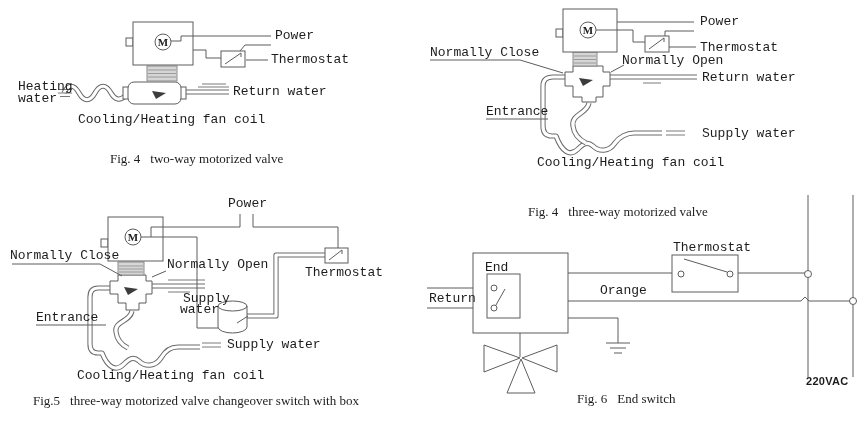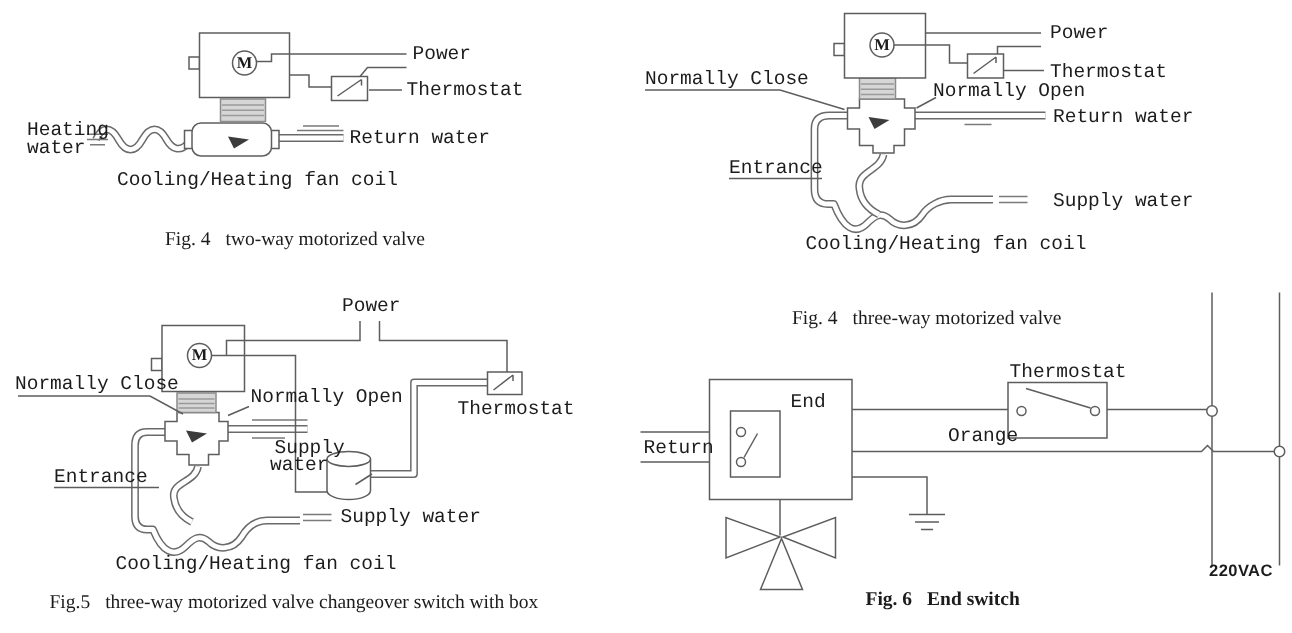--- a/index.html
+++ b/index.html
@@ -216,23 +216,23 @@
   <div class="lbl" style="left:180px;top:303px;">water</div>
   <div class="lbl" style="left:36px;top:311px;">Entrance</div>
   <div class="lbl" style="left:227px;top:338px;">Supply water</div>
   <div class="lbl" style="left:77px;top:369px;">Cooling/Heating fan coil</div>
   <div class="cap" style="left:33px;top:393px;">
     <span>Fig.5</span><span class="t">three-way motorized valve changeover switch with box</span>
   </div>
 </div>
 
 <div>
-  <div class="lbl" style="left:485px;top:261px;margin-left:42px;">End</div>
+  <div class="lbl" style="left:485px;top:261px;">End</div>
   <div class="lbl" style="left:429px;top:292px;">Return</div>
   <div class="lbl" style="left:673px;top:241px;">Thermostat</div>
-  <div class="lbl" style="left:632px;top:284px;">Orange</div>
+  <div class="lbl" style="left:600px;top:284px;">Orange</div>
   <div class="lbl vac" style="left:806px;top:376px;">220VAC</div>
-  <div class="cap" style="left:577px;top:391px;font-weight:bold;">
+  <div class="cap" style="left:577px;top:391px;">
     <span>Fig. 6</span><span class="t">End switch</span>
   </div>
 </div>
 
 </div>
 
 </body></html>

